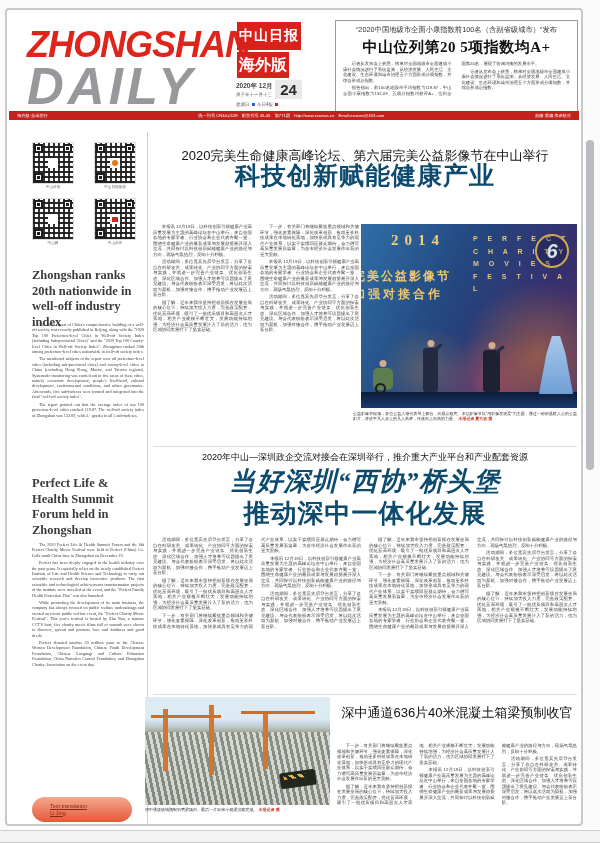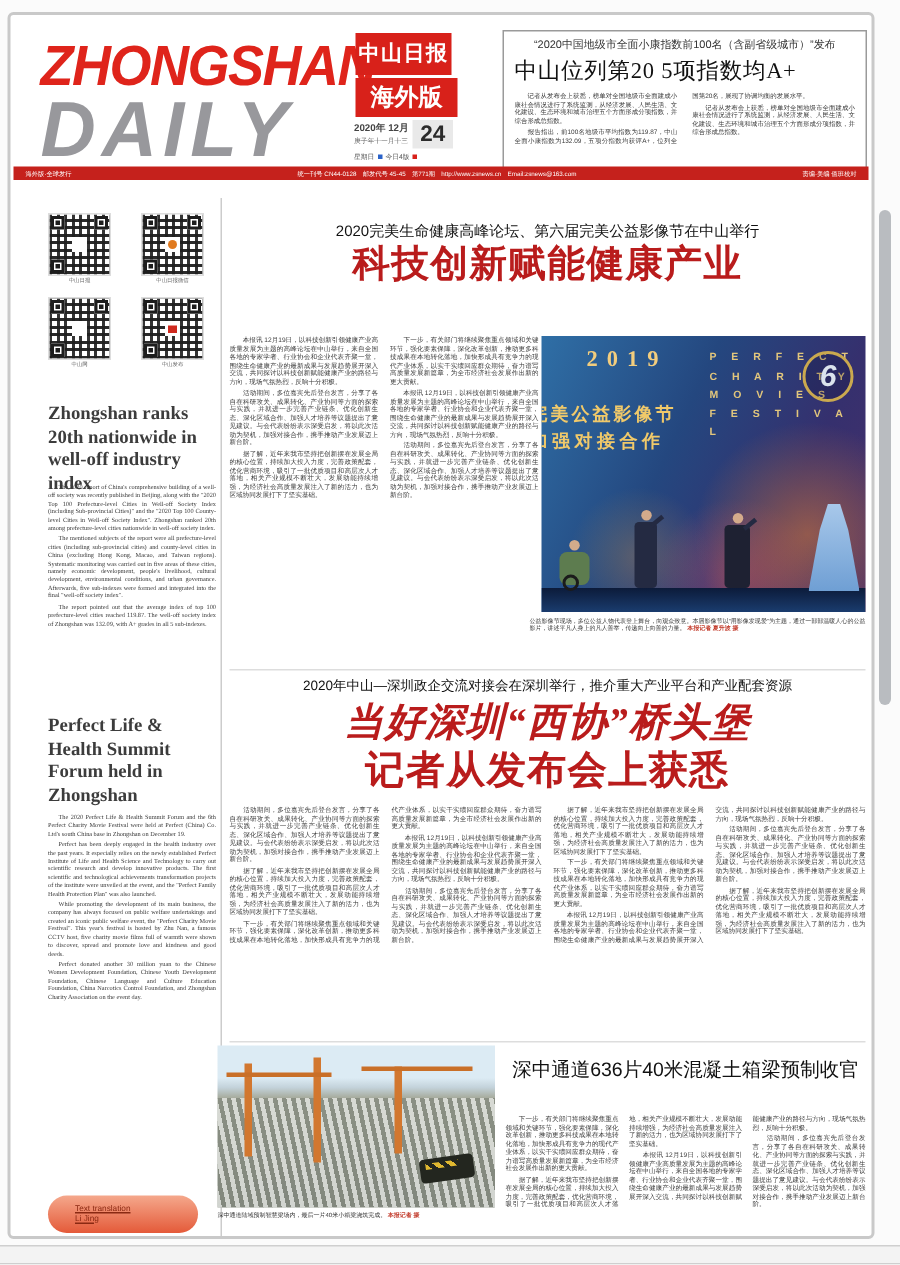--- a/index.html
+++ b/index.html
@@ -14,34 +14,34 @@
   .abs{position:absolute;}
 
   
   .logo1{left:20px;top:12px;font-style:italic;font-weight:bold;font-size:36px;
     color:#df241b;letter-spacing:-1px;transform:scaleY(1.05);transform-origin:left top;}
   .logo2{left:20px;top:46px;font-style:italic;font-weight:bold;font-size:51px;
     color:#98989c;letter-spacing:4px;transform:scaleY(1.02);transform-origin:left top;}
   .cnbox{left:230px;top:12px;width:64px;height:28px;background:#d8211a;color:#fff;
     display:flex;align-items:center;justify-content:center;font-weight:bold;font-size:14px;
     font-family:"Liberation Serif",serif;letter-spacing:1px;}
-  .cnbox2{left:230px;top:42px;width:68px;height:26px;background:#d8211a;color:#fff;
+  .cnbox2{left:230px;top:42px;width:52px;height:26px;background:#d8211a;color:#fff;
     display:flex;align-items:center;justify-content:center;font-weight:bold;font-size:16px;}
   .dateline{left:229px;top:72px;width:40px;font-size:6.5px;font-weight:bold;color:#444;line-height:8px;}
   .datelunar{font-size:4.5px;font-weight:normal;color:#666;}
   .daybox{left:268px;top:70px;width:27px;height:19px;background:#e9e9e9;color:#2b2b2b;
     display:flex;align-items:center;justify-content:center;font-size:15px;font-weight:bold;}
   .weekline{left:229px;top:92px;width:70px;font-size:4.5px;color:#555;white-space:nowrap;}
   .sqb{display:inline-block;width:3px;height:3px;background:#2a62c9;margin:0 1px;}
   .sqr{display:inline-block;width:3px;height:3px;background:#d8211a;margin:0 1px;}
 
   .topbox{left:328px;top:10px;width:243px;height:93px;border:1px solid #9a9a9a;
     box-sizing:border-box;padding:4px 7px;overflow:hidden;}
   .topbox .kick{font-size:7.3px;text-align:center;color:#333;white-space:nowrap;}
-  .topbox .hl{font-size:15px;font-weight:normal;color:#111;margin:3px 0 4px;
+  .topbox .hl{font-size:15px;font-weight:bold;text-align:center;color:#111;margin:3px 0 4px;
     font-family:"Liberation Serif",serif;letter-spacing:0.5px;}
   .topbox .body{column-count:2;column-gap:10px;font-size:4.3px;line-height:5.6px;
     text-align:justify;color:#3a3a3a;height:52px;overflow:hidden;}
   .topbox .body p{margin:0 0 2px;}
 
   .infobar{left:2px;top:101px;width:570px;height:9px;background:#c5211c;color:#fff;
     display:flex;align-items:center;justify-content:space-between;
     font-size:4.2px;padding:0 8px;box-sizing:border-box;white-space:nowrap;overflow:hidden;}
 
   
@@ -68,22 +68,22 @@
     line-height:5.4px;text-align:justify;color:#3a3a3a;overflow:hidden;}
   .ebody p{margin:0 0 2px;text-indent:7px;}
 
   .badge{left:25px;top:787px;width:100px;height:25px;border-radius:13px;
     background:linear-gradient(#f5a88c,#e45a39);display:flex;flex-direction:column;
     justify-content:center;padding-left:18px;box-sizing:border-box;}
   .badge span{font-size:5.5px;color:#8a2912;text-decoration:underline;line-height:7px;}
 
   
   .kicker{left:146px;width:424px;text-align:center;color:#111;}
-  .k1{top:137px;font-size:10px;}
-  .hl-main{left:146px;width:424px;text-align:center;font-weight:bold;color:#b91c1c;
+  .k1{top:137px;font-size:13px;}
+  .hl-main{left:146px;width:424px;text-align:center;font-weight:bold;color:#0c4a6e;
     font-family:"Liberation Serif",serif;letter-spacing:1px;}
   .h1a{top:149px;font-size:25px;}
   .h1b{top:177px;font-size:25px;}
   .body-cols{font-size:4.4px;line-height:5.5px;text-align:justify;color:#3a3a3a;overflow:hidden;}
   .body-cols p{margin:0 0 2px;}
   .a1body{left:146px;top:214px;width:206px;height:215px;column-count:2;column-gap:8px;}
 
   
   .photo1{left:354px;top:214px;width:216px;height:184px;overflow:hidden;
     background:
@@ -256,21 +256,21 @@
   <div class="abs body-cols a1body">
     <p>　　本报讯 12月19日，以科技创新引领健康产业高质量发展为主题的高峰论坛在中山举行，来自全国各地的专家学者、行业协会和企业代表齐聚一堂，围绕生命健康产业的最新成果与发展趋势展开深入交流，共同探讨以科技创新赋能健康产业的路径与方向，现场气氛热烈，反响十分积极。</p>
     <p>　　活动期间，多位嘉宾先后登台发言，分享了各自在科研攻关、成果转化、产业协同等方面的探索与实践，并就进一步完善产业链条、优化创新生态、深化区域合作、加强人才培养等议题提出了意见建议。与会代表纷纷表示深受启发，将以此次活动为契机，加强对接合作，携手推动产业发展迈上新台阶。</p>
     <p>　　据了解，近年来我市坚持把创新摆在发展全局的核心位置，持续加大投入力度，完善政策配套，优化营商环境，吸引了一批优质项目和高层次人才落地，相关产业规模不断壮大，发展动能持续增强，为经济社会高质量发展注入了新的活力，也为区域协同发展打下了坚实基础。</p>
     <p>　　下一步，有关部门将继续聚焦重点领域和关键环节，强化要素保障，深化改革创新，推动更多科技成果在本地转化落地，加快形成具有竞争力的现代产业体系，以实干实绩回应群众期待，奋力谱写高质量发展新篇章，为全市经济社会发展作出新的更大贡献。</p>
     <p>　　本报讯 12月19日，以科技创新引领健康产业高质量发展为主题的高峰论坛在中山举行，来自全国各地的专家学者、行业协会和企业代表齐聚一堂，围绕生命健康产业的最新成果与发展趋势展开深入交流，共同探讨以科技创新赋能健康产业的路径与方向，现场气氛热烈，反响十分积极。</p>
     <p>　　活动期间，多位嘉宾先后登台发言，分享了各自在科研攻关、成果转化、产业协同等方面的探索与实践，并就进一步完善产业链条、优化创新生态、深化区域合作、加强人才培养等议题提出了意见建议。与会代表纷纷表示深受启发，将以此次活动为契机，加强对接合作，携手推动产业发展迈上新台阶。</p>
   </div>
 
   <div class="abs photo1">
-    <div class="p1-year">2019</div>
+    <div class="p1-year">2014</div>
     <div class="p1-cn1">完美公益影像节</div>
     <div class="p1-cn2">加强对接合作</div>
     <div class="p1-en">
       <div>P E R F E C T</div>
       <div>C H A R I T Y</div>
       <div>M O V I E S</div>
       <div>F E S T I V A L</div>
     </div>
     <div class="p1-badge6">6</div>
     <div class="stage"></div>
@@ -291,21 +291,21 @@
       </div>
   </div>
   <div class="abs caption cap1">
     <span>公益影像节现场，多位公益人物代表登上舞台，向观众致意。本届影像节以“用影像发现爱”为主题，通过一部部温暖人心的公益影片，讲述平凡人身上的凡人善举，传递向上向善的力量。</span>
     <span class="credit">本报记者 夏升波 摄</span>
   </div>
 
   <div class="abs secrule" style="top:436px;"></div>
   <div class="abs kicker k2">2020年中山—深圳政企交流对接会在深圳举行，推介重大产业平台和产业配套资源</div>
   <div class="abs hl-main h2a">当好深圳“西协”桥头堡</div>
-  <div class="abs hl-main h2b">记者从发布会上获悉</div>
+  <div class="abs hl-main h2b">推动深中一体化发展</div>
   <div class="abs body-cols a2body">
     <p>　　活动期间，多位嘉宾先后登台发言，分享了各自在科研攻关、成果转化、产业协同等方面的探索与实践，并就进一步完善产业链条、优化创新生态、深化区域合作、加强人才培养等议题提出了意见建议。与会代表纷纷表示深受启发，将以此次活动为契机，加强对接合作，携手推动产业发展迈上新台阶。</p>
     <p>　　据了解，近年来我市坚持把创新摆在发展全局的核心位置，持续加大投入力度，完善政策配套，优化营商环境，吸引了一批优质项目和高层次人才落地，相关产业规模不断壮大，发展动能持续增强，为经济社会高质量发展注入了新的活力，也为区域协同发展打下了坚实基础。</p>
     <p>　　下一步，有关部门将继续聚焦重点领域和关键环节，强化要素保障，深化改革创新，推动更多科技成果在本地转化落地，加快形成具有竞争力的现代产业体系，以实干实绩回应群众期待，奋力谱写高质量发展新篇章，为全市经济社会发展作出新的更大贡献。</p>
     <p>　　本报讯 12月19日，以科技创新引领健康产业高质量发展为主题的高峰论坛在中山举行，来自全国各地的专家学者、行业协会和企业代表齐聚一堂，围绕生命健康产业的最新成果与发展趋势展开深入交流，共同探讨以科技创新赋能健康产业的路径与方向，现场气氛热烈，反响十分积极。</p>
     <p>　　活动期间，多位嘉宾先后登台发言，分享了各自在科研攻关、成果转化、产业协同等方面的探索与实践，并就进一步完善产业链条、优化创新生态、深化区域合作、加强人才培养等议题提出了意见建议。与会代表纷纷表示深受启发，将以此次活动为契机，加强对接合作，携手推动产业发展迈上新台阶。</p>
     <p>　　据了解，近年来我市坚持把创新摆在发展全局的核心位置，持续加大投入力度，完善政策配套，优化营商环境，吸引了一批优质项目和高层次人才落地，相关产业规模不断壮大，发展动能持续增强，为经济社会高质量发展注入了新的活力，也为区域协同发展打下了坚实基础。</p>
     <p>　　下一步，有关部门将继续聚焦重点领域和关键环节，强化要素保障，深化改革创新，推动更多科技成果在本地转化落地，加快形成具有竞争力的现代产业体系，以实干实绩回应群众期待，奋力谱写高质量发展新篇章，为全市经济社会发展作出新的更大贡献。</p>
     <p>　　本报讯 12月19日，以科技创新引领健康产业高质量发展为主题的高峰论坛在中山举行，来自全国各地的专家学者、行业协会和企业代表齐聚一堂，围绕生命健康产业的最新成果与发展趋势展开深入交流，共同探讨以科技创新赋能健康产业的路径与方向，现场气氛热烈，反响十分积极。</p>
     <p>　　活动期间，多位嘉宾先后登台发言，分享了各自在科研攻关、成果转化、产业协同等方面的探索与实践，并就进一步完善产业链条、优化创新生态、深化区域合作、加强人才培养等议题提出了意见建议。与会代表纷纷表示深受启发，将以此次活动为契机，加强对接合作，携手推动产业发展迈上新台阶。</p>

